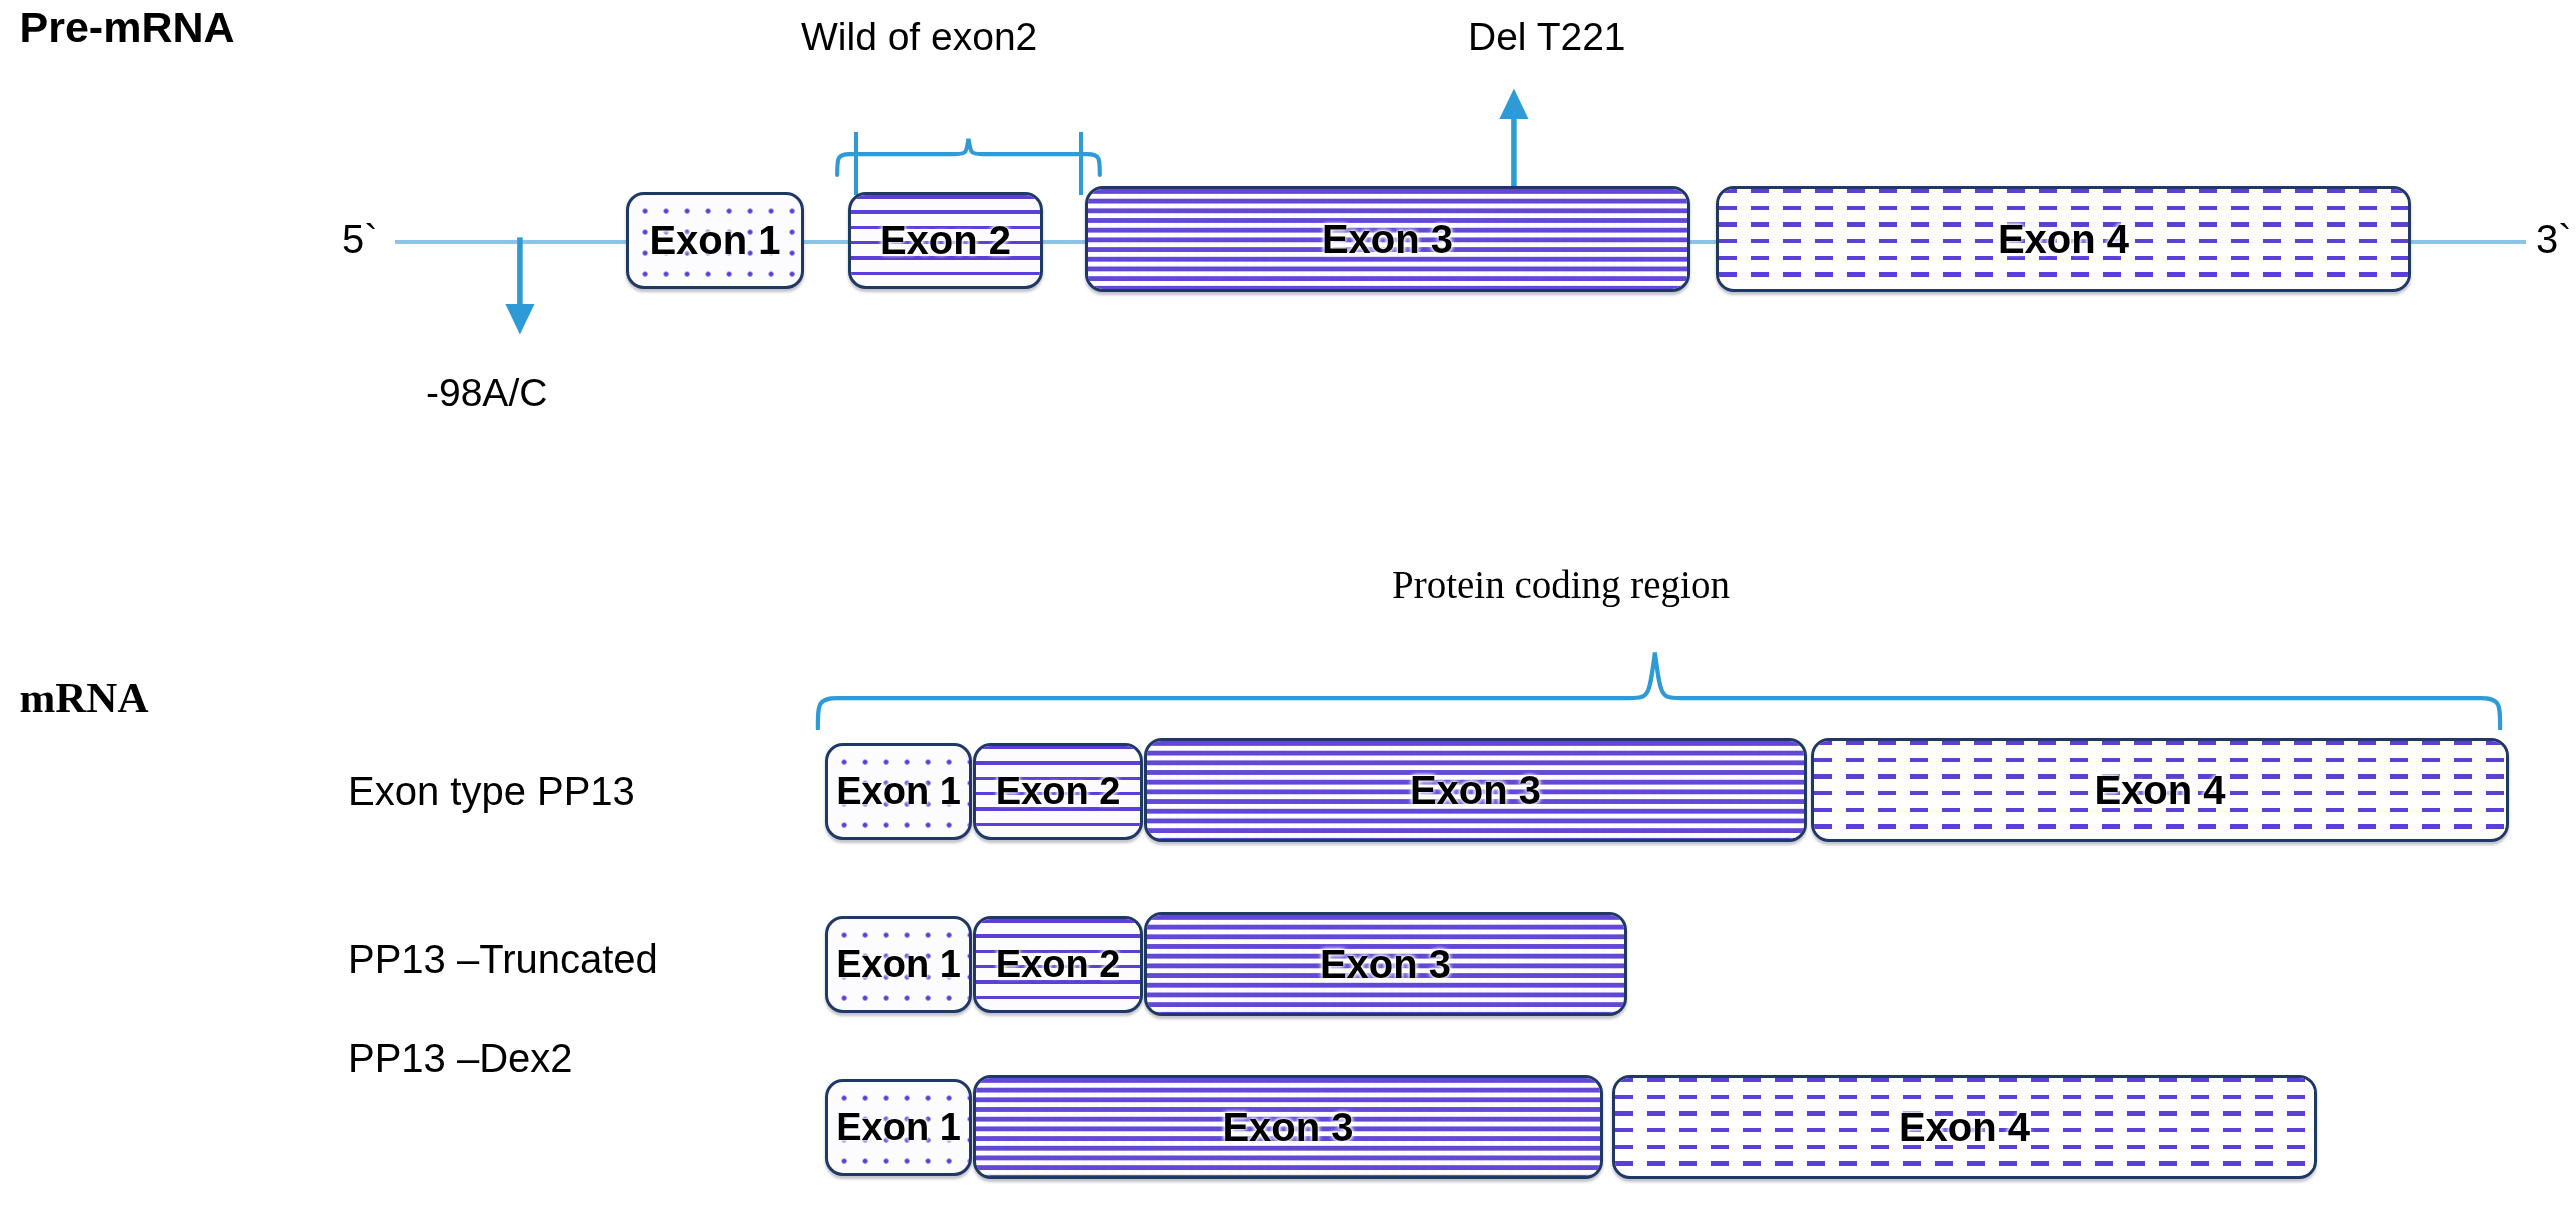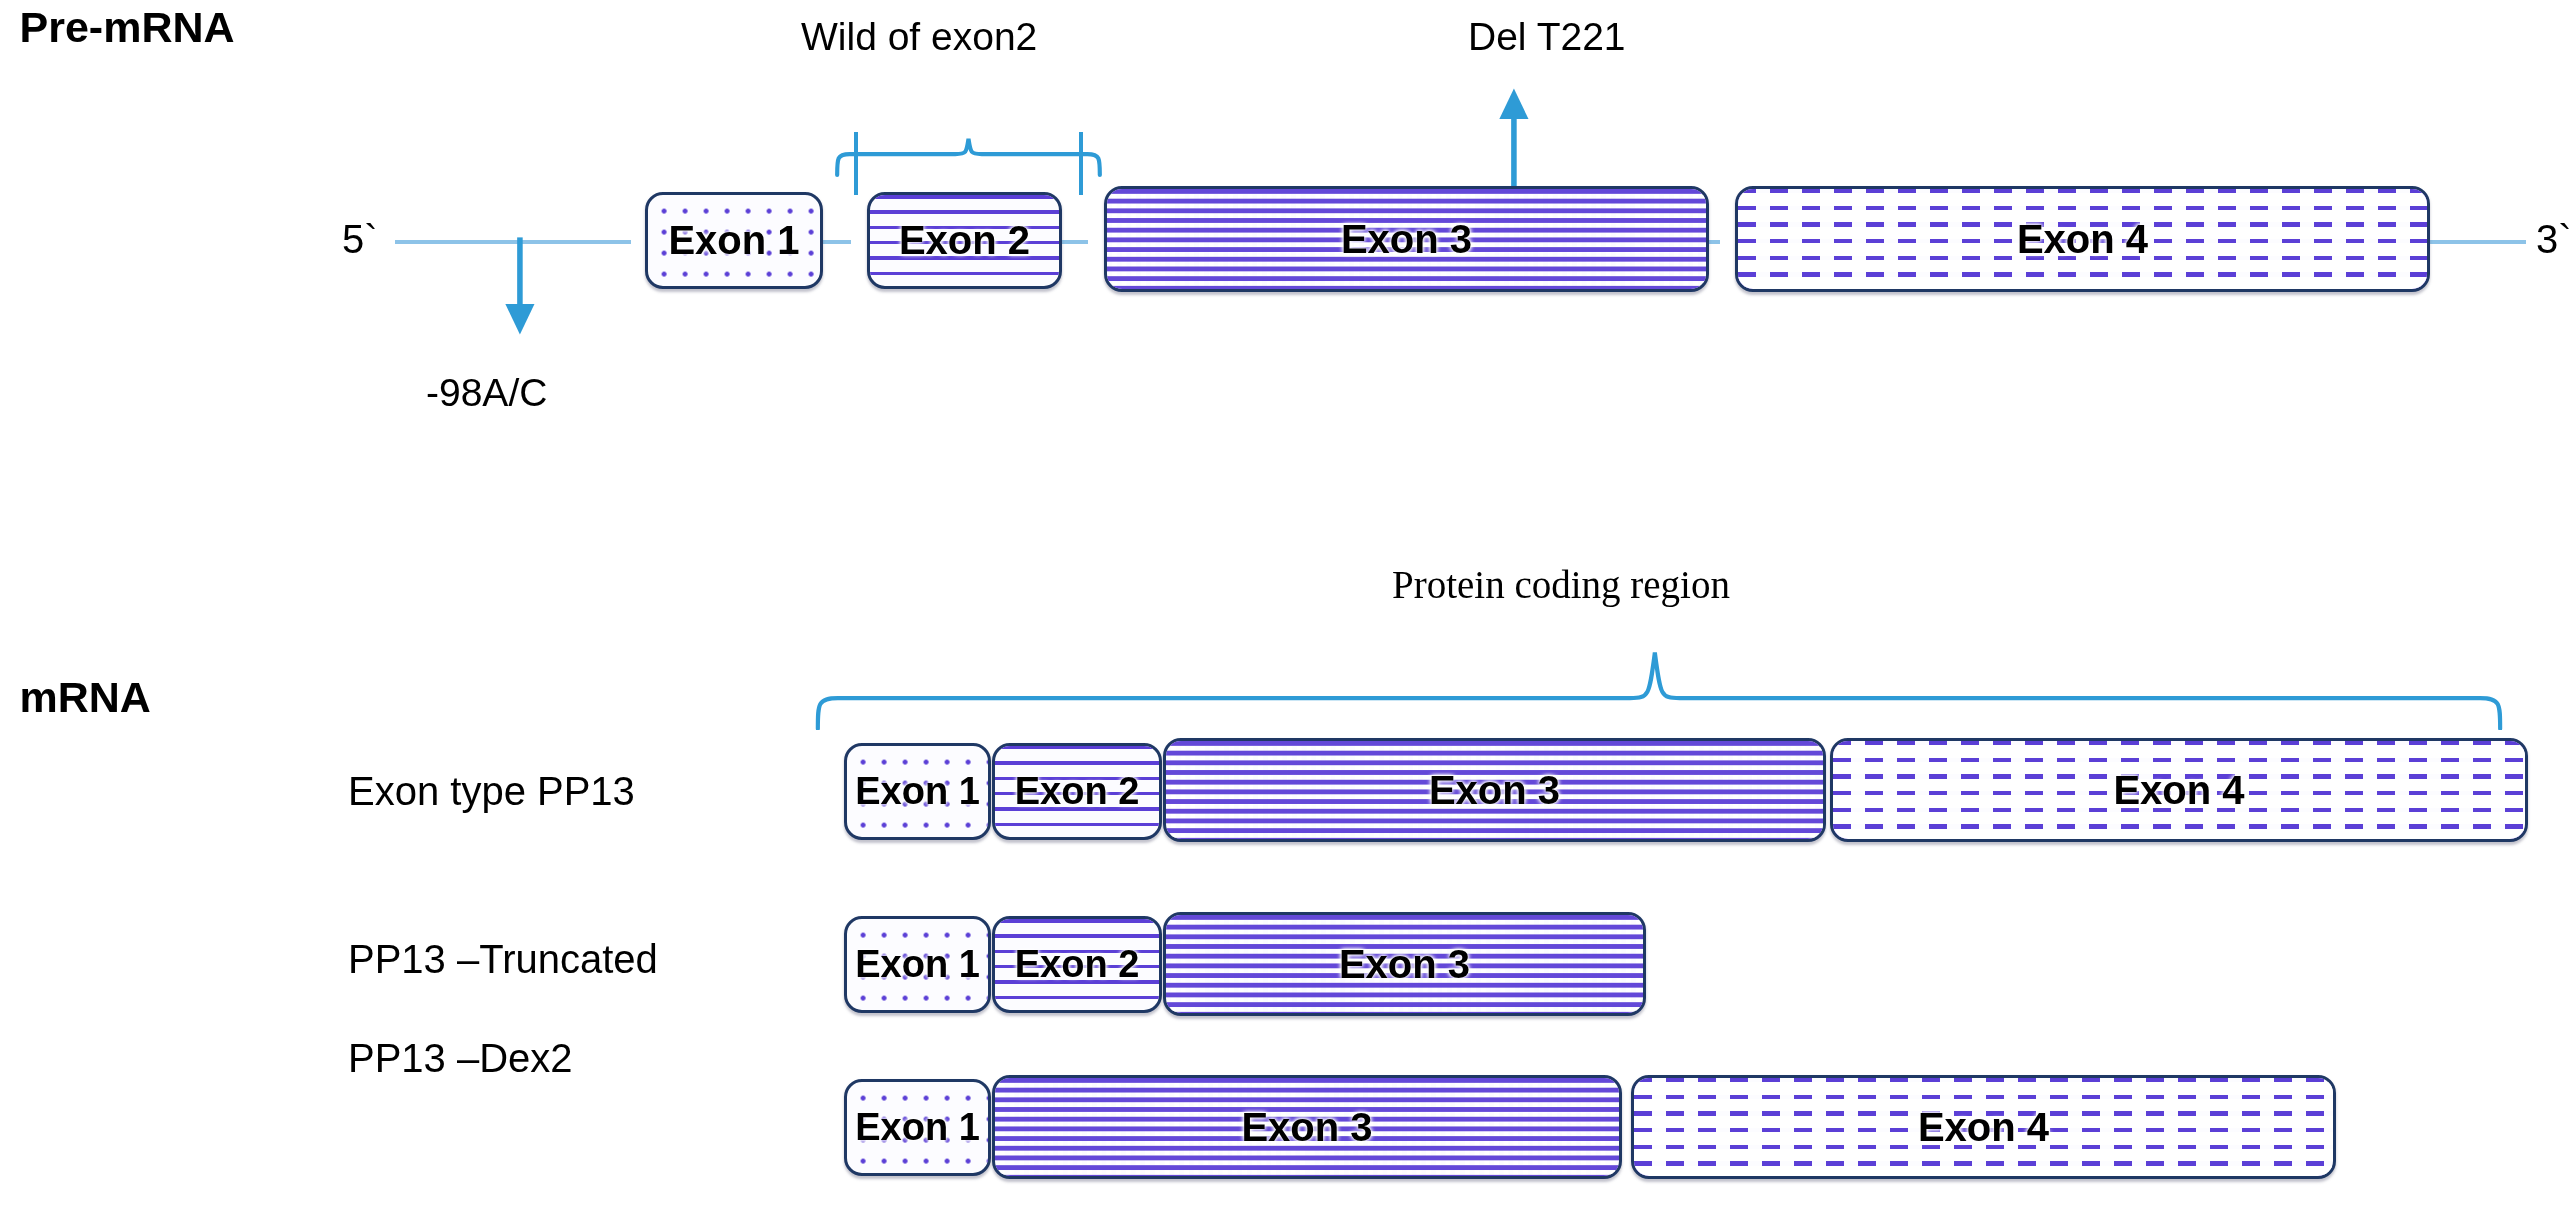--- a/index.html
+++ b/index.html
@@ -32,21 +32,20 @@
 
   
   .exon{
     box-sizing:border-box;
     border:3.5px solid #1F3864;
     border-radius:18px;
     background-color:#FCFCFF;
     display:flex;align-items:center;justify-content:center;
     overflow:hidden;
     box-shadow:0 2.8px 2.8px rgba(80,80,110,.35);
-    margin-left:19px;
   }
   .exon .txt{
     position:relative;z-index:3;
     font-size:40px;font-weight:bold;color:#000000;white-space:nowrap;
     text-shadow:0 0 4.9px #ffffff,0 0 4.9px #ffffff,0 0 3.5px #ffffff;
   }
   .exon.small .txt{font-size:38px;}
 
   
   .exon .pat{position:absolute;inset:0;z-index:1;}
@@ -151,21 +150,21 @@
 <div class="abs exon" style="left:1085px;top:186px;width:605px;height:106px;">
   <span class="pat pat-speckle"></span>
   <span class="txt">Exon 3</span>
 </div>
 
 <div class="abs exon" style="left:1716px;top:186px;width:695px;height:106px;">
   <span class="pat pat-dashed"></span>
   <span class="txt">Exon 4</span>
 </div>
 
-<div class="abs section-title" style="left:19.5px;top:673px;">mRNA</div>
+<div class="abs section-title" style="left:19.5px;top:673px;font-family:Liberation Serif, serif;">mRNA</div>
 
 <div class="abs annot" style="left:1392px;top:562px;font-family:Liberation Serif, serif;">Protein coding region</div>
 
 <div class="svgwrap" style="left:811px;top:640px;width:1696px;height:90px;">
   <svg width="1696" height="90" viewBox="0 0 2440 130" fill="none">
     <path d="M5 128 C5 92 5 84 34 84 L1178 84 C1206 84 1206 80 1214 18 C1222 80 1222 84 1250 84 L2406 84 C2435 84 2435 92 2435 128" stroke="#2E9BD6" stroke-width="6" fill="none" stroke-linecap="round"></path>
   </svg>
 </div>
 
 <div class="abs label" style="left:348px;top:769px;">Exon type PP13</div>

